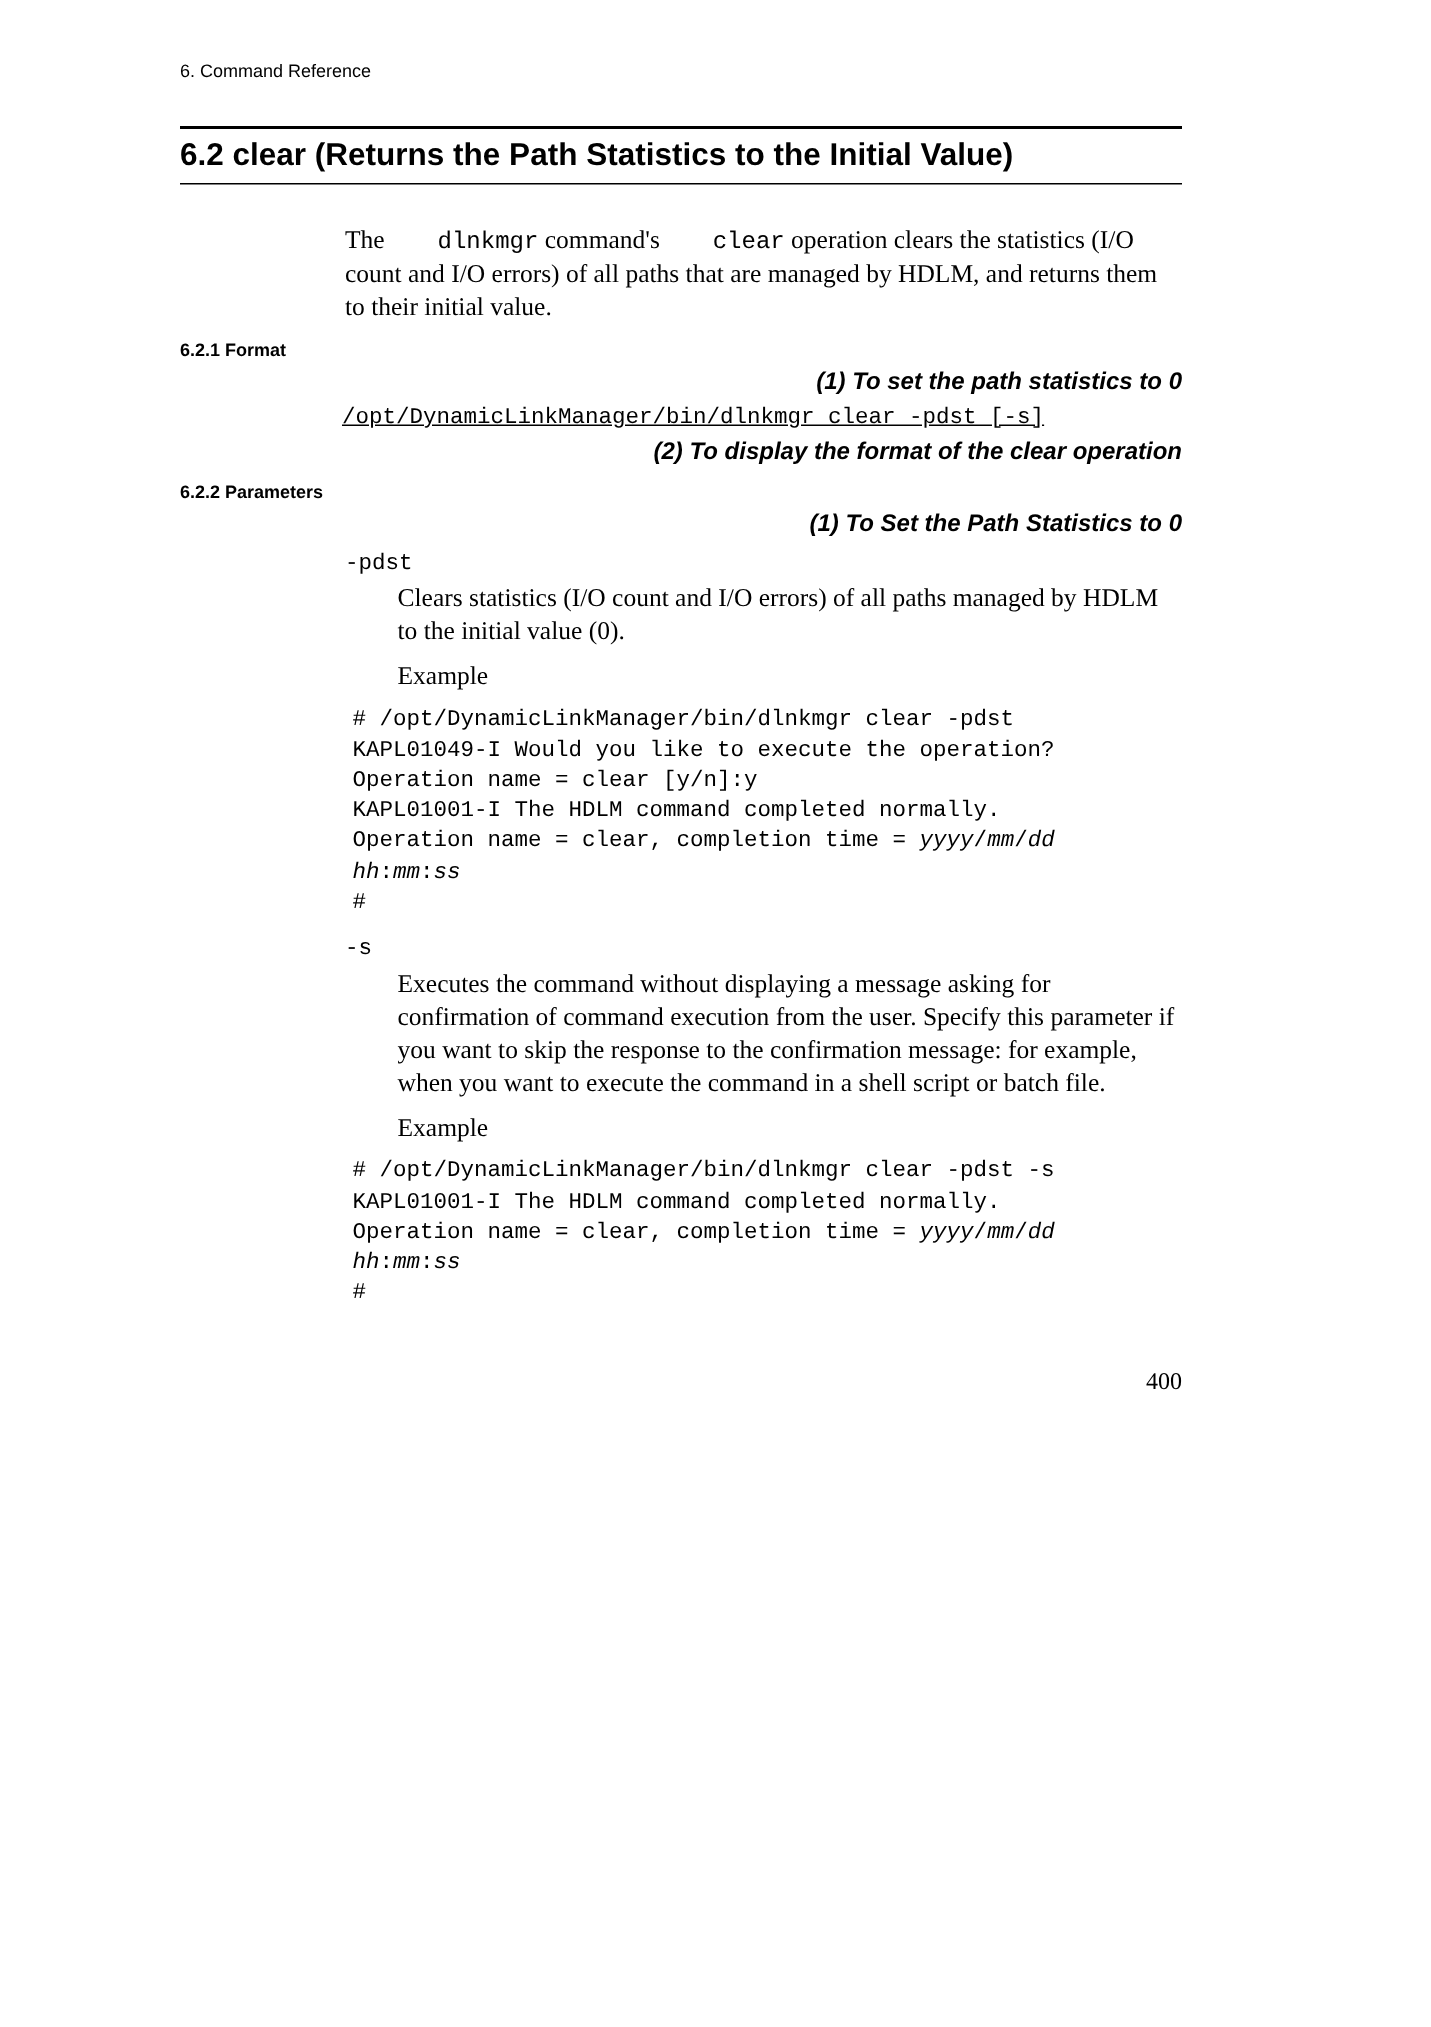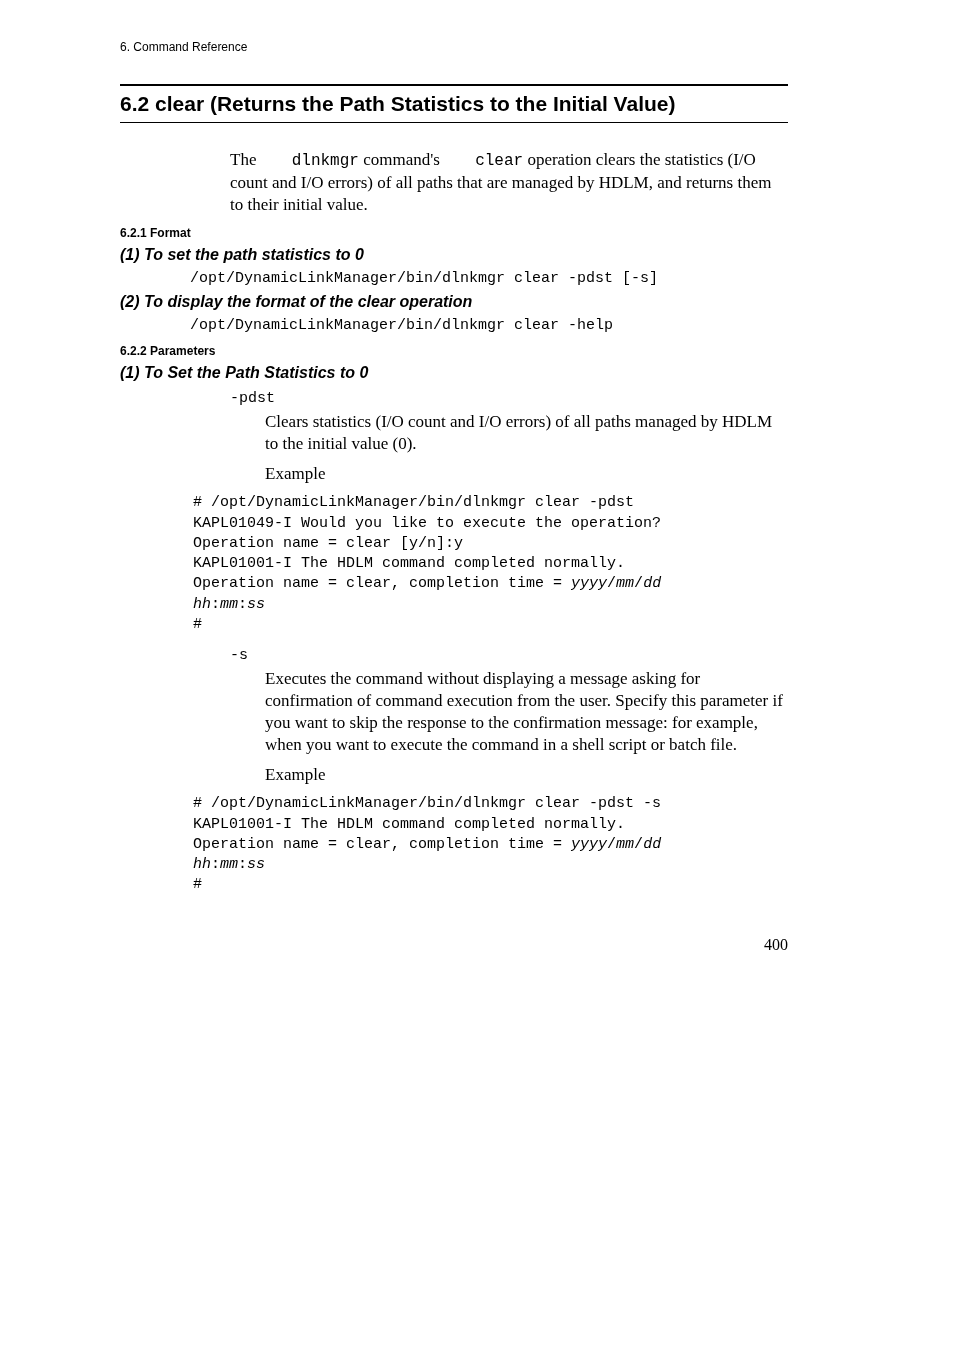--- a/index.html
+++ b/index.html
@@ -49,46 +49,48 @@
     font-size: 12px;
     font-weight: bold;
     margin: 10px 0 4px 0;
   }
   h3.subsub {
     font-family: Arial, Helvetica, sans-serif;
     font-size: 16px;
     font-weight: bold;
     font-style: italic;
     margin: 6px 0 6px 0;
+    text-align: right;
   }
   .code-line {
     font-family: "Courier New", Courier, monospace;
     font-size: 15px;
-    margin-left: 70px;
+    margin-left: 108px;
     margin-top: 4px;
     margin-bottom: 4px;
     white-space: pre;
+    text-decoration: underline;
   }
   .param-name {
     font-family: "Courier New", Courier, monospace;
     font-size: 15px;
     margin-left: 110px;
     margin-top: 8px;
     margin-bottom: 4px;
   }
   .param-desc {
     margin-left: 145px;
     font-size: 17px;
     line-height: 1.3;
     margin-bottom: 8px;
   }
   .example-block {
     font-family: "Courier New", Courier, monospace;
     font-size: 15px;
-    margin-left: 73px;
+    margin-left: 115px;
     white-space: pre;
     line-height: 1.35;
     margin-top: 6px;
     margin-bottom: 12px;
   }
   .example-block .italic {
     font-style: italic;
   }
   .mono-inline {
     font-family: "Courier New", Courier, monospace;
@@ -116,21 +118,20 @@
   <div class="intro">
     <span>The </span><span class="mono-inline">dlnkmgr</span><span> command's </span><span class="mono-inline">clear</span><span> operation clears the statistics (I/O count and I/O errors) of all paths that are managed by HDLM, and returns them to their initial value.</span>
   </div>
 
   <h2 class="subsection">6.2.1  Format</h2>
 
   <h3 class="subsub">(1)  To set the path statistics to 0</h3>
   <div class="code-line">/opt/DynamicLinkManager/bin/dlnkmgr clear -pdst [-s]</div>
 
   <h3 class="subsub">(2)  To display the format of the clear operation</h3>
-  <div class="code-line">/opt/DynamicLinkManager/bin/dlnkmgr clear -help</div>
 
   <h2 class="subsection">6.2.2  Parameters</h2>
 
   <h3 class="subsub">(1)  To Set the Path Statistics to 0</h3>
 
   <div class="param-name">-pdst</div>
   <div class="param-desc">Clears statistics (I/O count and I/O errors) of all paths managed by HDLM to the initial value (0).</div>
   <div class="param-desc">Example</div>
 
   <div class="example-block"><span># /opt/DynamicLinkManager/bin/dlnkmgr clear -pdst</span>

